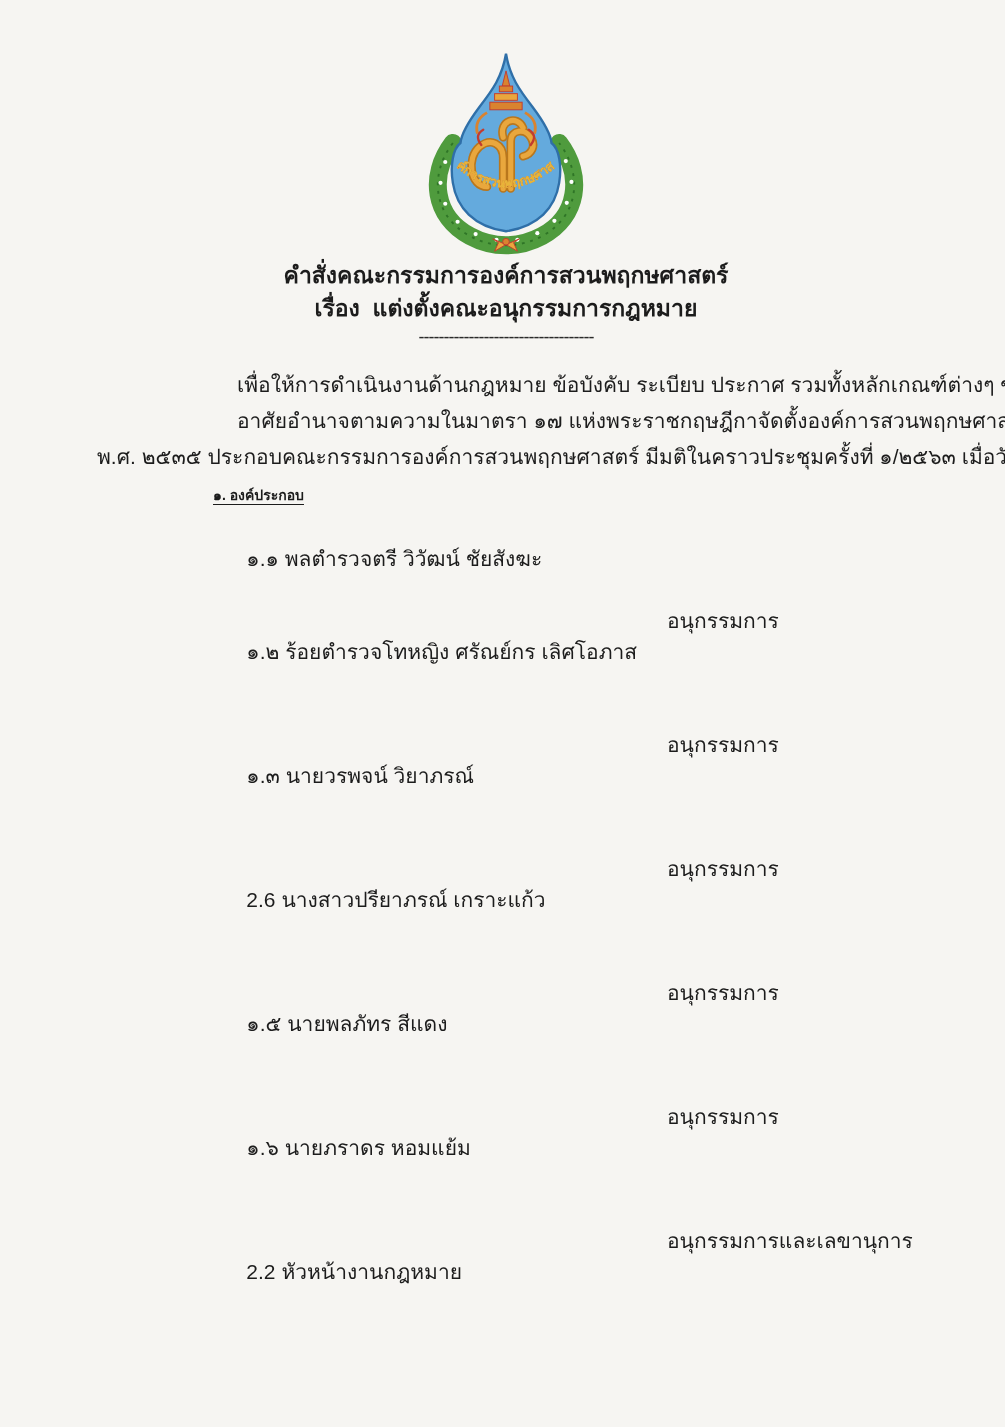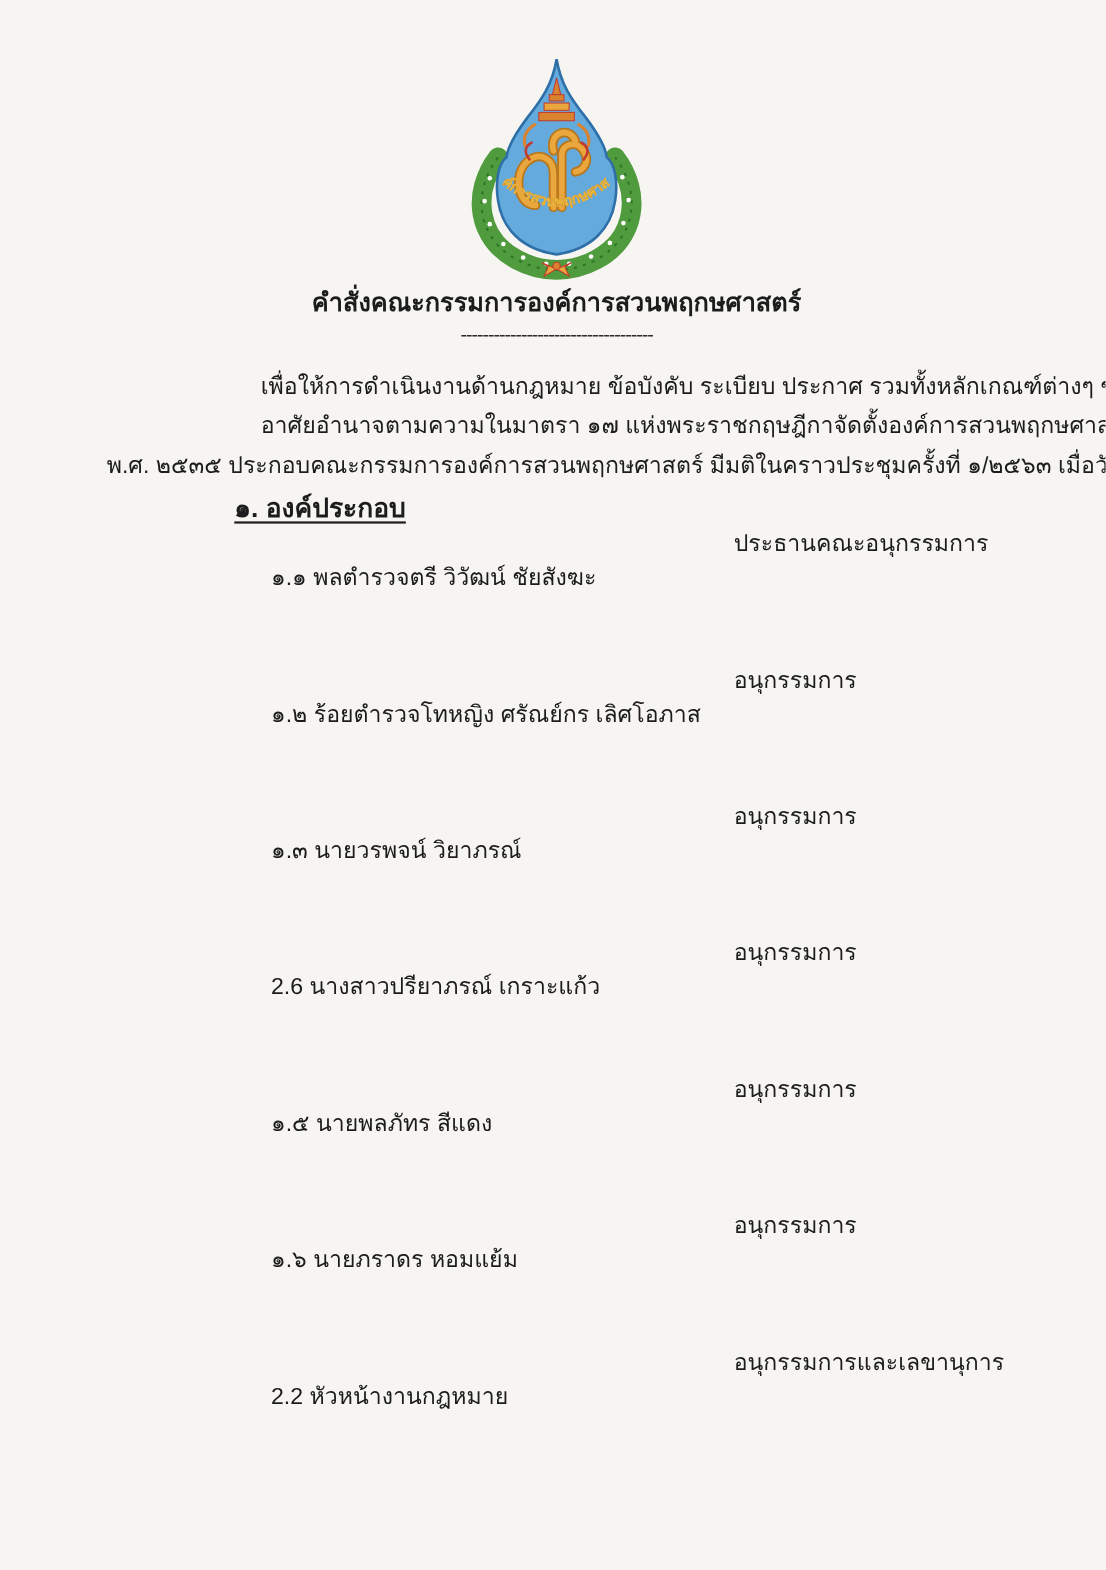--- a/index.html
+++ b/index.html
@@ -21,21 +21,21 @@
   .doc-header { text-align:center; margin-top:4px; font-weight:700; font-size:23px; line-height:33px; }
   .doc-header .line { white-space:pre;text-align:center; }
   .divider { text-align:center; font-weight:400; font-size:18px; letter-spacing:-1px; line-height:24px; color:#2a2a2a; }
 
   
   .para { font-size:21px; line-height:36px; }
   .para .line { white-space:pre; }
   .indent { padding-left:140px; }
   .p-first { margin-top:18px; }
 
-  .sec-heading { font-size:24px; font-weight:700; line-height:33px; padding-left:116px; margin-top:4px; }
+  .sec-heading { font-size:14px; font-weight:700; line-height:33px; padding-left:116px; margin-top:4px; }
   .sec-heading .u { text-decoration:underline; text-underline-offset:4px; white-space:pre; }
 
   .member-row { position:relative; font-size:21px; line-height:31px; padding-left:126px; white-space:pre; }
   .member-role { position:absolute; left:570px; top:0; white-space:pre; }
 </style>
 </head>
 <body>
 
 <div class="page">
 
@@ -101,38 +101,38 @@
       <g>
         <path d="M100 205 l -12 7 l 4 -9 l -6 -4 z" fill="#e9a73d" stroke="#c23b2f" stroke-width="1"></path>
         <path d="M100 205 l 12 7 l -4 -9 l 6 -4 z" fill="#e9a73d" stroke="#c23b2f" stroke-width="1"></path>
         <circle cx="100" cy="202" r="3.5" fill="#d9832f" stroke="#c23b2f" stroke-width="1"></circle>
       </g>
     </svg>
   </div>
 
   <div class="doc-header">
     <div class="line">คำสั่งคณะกรรมการองค์การสวนพฤกษศาสตร์</div>
+    <div class="line">เรื่อง  แต่งตั้งคณะอนุกรรมการกฎหมาย</div>
     <div class="divider">-----------------------------------</div>
   </div>
 
   <div class="para p-first">
     <div class="line indent">เพื่อให้การดำเนินงานด้านกฎหมาย ข้อบังคับ ระเบียบ ประกาศ รวมทั้งหลักเกณฑ์ต่างๆ ของ</div>
   </div>
   <div class="para">
     <div class="line indent">อาศัยอำนาจตามความในมาตรา ๑๗ แห่งพระราชกฤษฎีกาจัดตั้งองค์การสวนพฤกษศาสตร์</div>
     <div class="line">พ.ศ. ๒๕๓๕ ประกอบคณะกรรมการองค์การสวนพฤกษศาสตร์ มีมติในคราวประชุมครั้งที่ ๑/๒๕๖๓ เมื่อวันที่</div>
   </div>
 
   <div class="sec-heading">
     <span class="u">๑. องค์ประกอบ</span>
   </div>
 
   <div class="member-row">
     <span>๑.๑</span> <span>พลตำรวจตรี วิวัฒน์ ชัยสังฆะ</span>
-    <span class="member-role">ประธานคณะอนุกรรมการ</span>
   </div>
   <div class="member-row">
     <span>๑.๒</span> <span>ร้อยตำรวจโทหญิง ศรัณย์กร เลิศโอภาส</span>
     <span class="member-role">อนุกรรมการ</span>
   </div>
   <div class="member-row">
     <span>๑.๓</span> <span>นายวรพจน์ วิยาภรณ์</span>
     <span class="member-role">อนุกรรมการ</span>
   </div>
   <div class="member-row">

